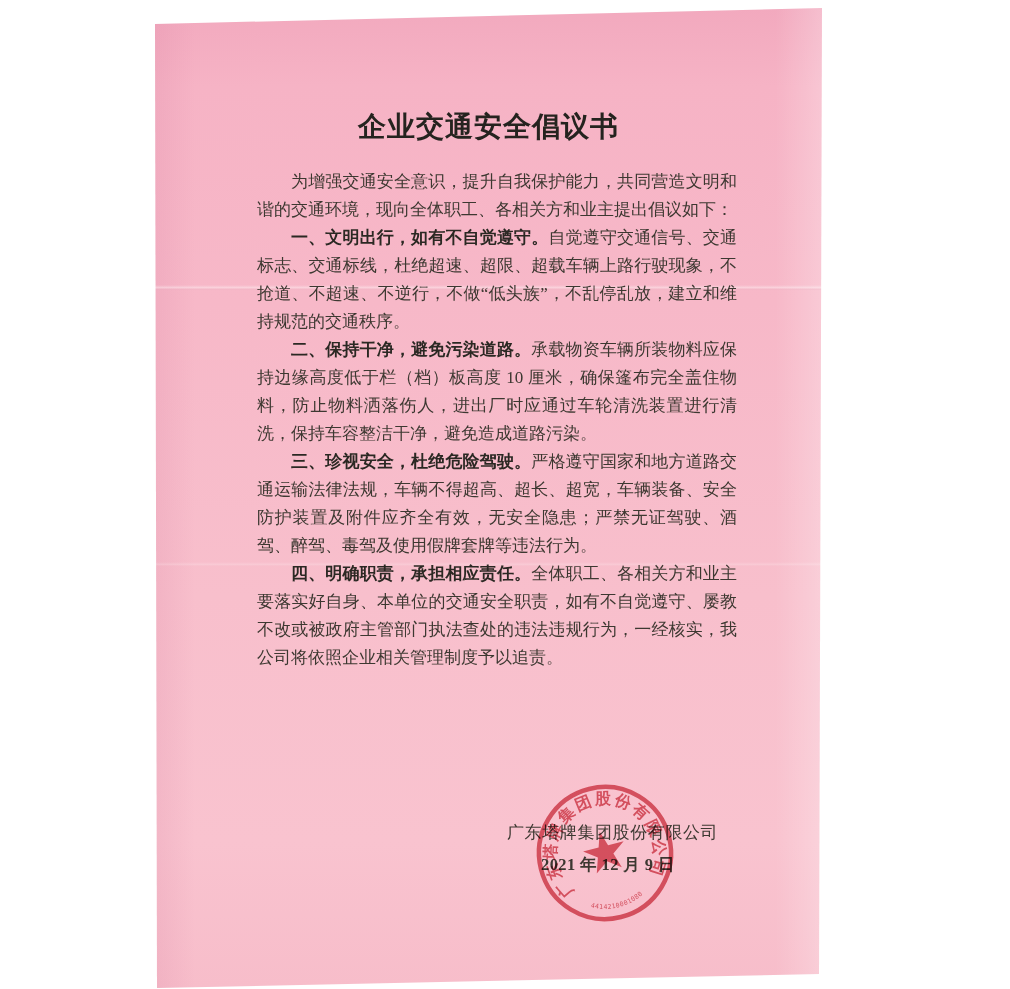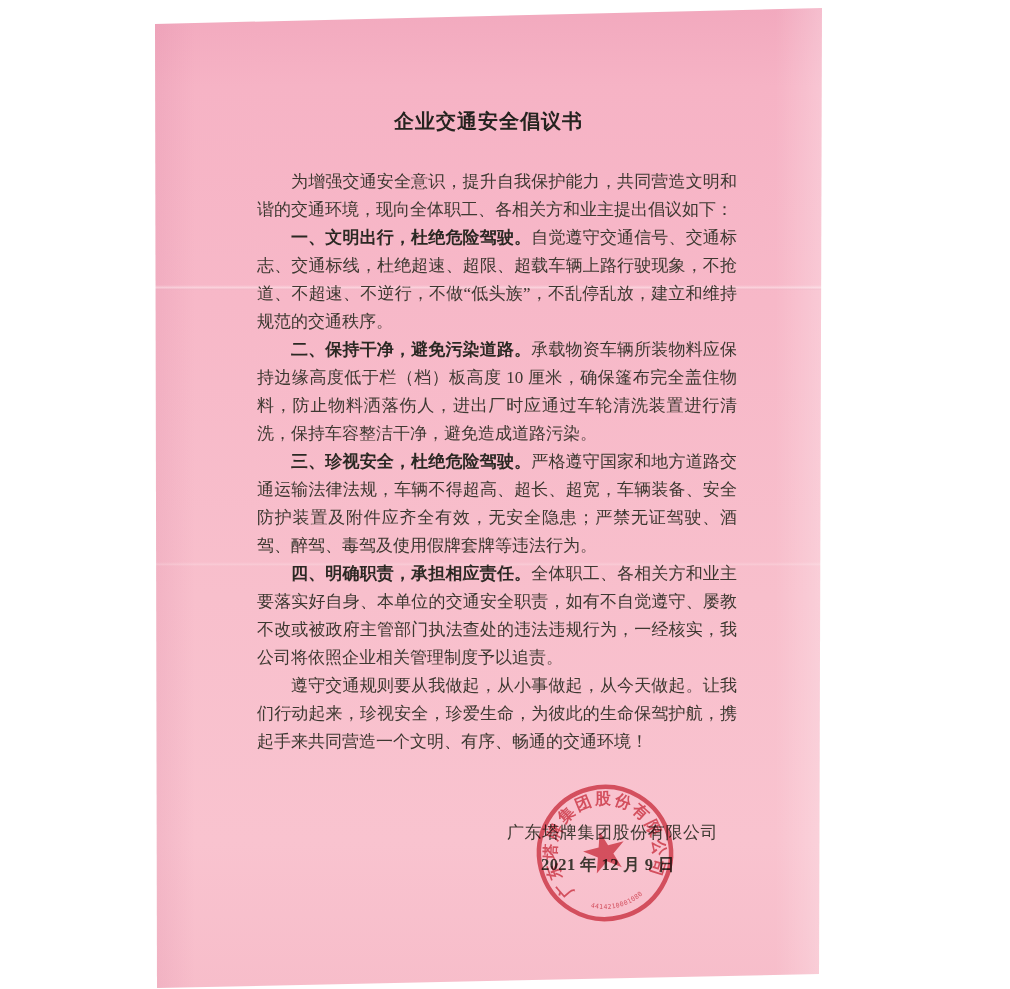--- a/index.html
+++ b/index.html
@@ -47,21 +47,21 @@
   .crease-2 {
     top: 554px; height: 4px;
     background: linear-gradient(180deg, rgba(255,255,255,0) 0%, rgba(255,255,255,0.18) 60%, rgba(255,255,255,0) 100%);
   }
   .title {
     position: absolute;
     left: 0; top: 100px;
     width: 100%;
     margin: 0;
     text-align: center;
-    font-size: 20px;
+    font-size: 28px;
     font-weight: 700;
     letter-spacing: 1px;
     color: #25231f;
   }
   .body-text {
     position: absolute;
     left: 102px; top: 160px;
     width: 480px;
     font-size: 17px;
     line-height: 28px;
@@ -123,25 +123,24 @@
 
 <div class="photo">
   <div class="paper">
     <div class="crease crease-1"></div>
     <div class="crease crease-2"></div>
 
     <h1 class="title">企业交通安全倡议书</h1>
 
     <div class="body-text">
         <p><span>为增强交通安全意识，提升自我保护能力，共同营造文明和谐的交通环境，现向全体职工、各相关方和业主提出倡议如下：</span></p>
-        <p><b>一、文明出行，杜绝危险驾驶。</b><span>自觉遵守交通信号、交通标志、交通标线，杜绝超速、超限、超载车辆上路行驶现象，不抢道、不超速、不逆行，不做“低头族”，不乱停乱放，建立和维持规范的交通秩序。</span></p>
+        <p><b>一、文明出行，如有不自觉遵守。</b><span>自觉遵守交通信号、交通标志、交通标线，杜绝超速、超限、超载车辆上路行驶现象，不抢道、不超速、不逆行，不做“低头族”，不乱停乱放，建立和维持规范的交通秩序。</span></p>
         <p><b>二、保持干净，避免污染道路。</b><span>承载物资车辆所装物料应保持边缘高度低于栏（档）板高度 10 厘米，确保篷布完全盖住物料，防止物料洒落伤人，进出厂时应通过车轮清洗装置进行清洗，保持车容整洁干净，避免造成道路污染。</span></p>
         <p><b>三、珍视安全，杜绝危险驾驶。</b><span>严格遵守国家和地方道路交通运输法律法规，车辆不得超高、超长、超宽，车辆装备、安全防护装置及附件应齐全有效，无安全隐患；严禁无证驾驶、酒驾、醉驾、毒驾及使用假牌套牌等违法行为。</span></p>
         <p><b>四、明确职责，承担相应责任。</b><span>全体职工、各相关方和业主要落实好自身、本单位的交通安全职责，如有不自觉遵守、屡教不改或被政府主管部门执法查处的违法违规行为，一经核实，我公司将依照企业相关管理制度予以追责。</span></p>
-        <p><span>遵守交通规则要从我做起，从小事做起，从今天做起。让我们行动起来，珍视安全，珍爱生命，为彼此的生命保驾护航，携起手来共同营造一个文明、有序、畅通的交通环境！</span></p>
       </div>
 
     <div class="signature">广东塔牌集团股份有限公司</div>
     <div class="date">2021 年 12 月 9 日</div>
 
     <svg class="seal" width="160" height="160" viewBox="0 0 160 160">
       <defs>
         <path id="sealTextArc" d="M 42.5,111.5 A 49,49 0 1 1 117.5,111.5"></path>
         <path id="sealCodeArc" d="M 50.3,127.5 A 56,56 0 0 0 109.7,127.5"></path>
       </defs>

